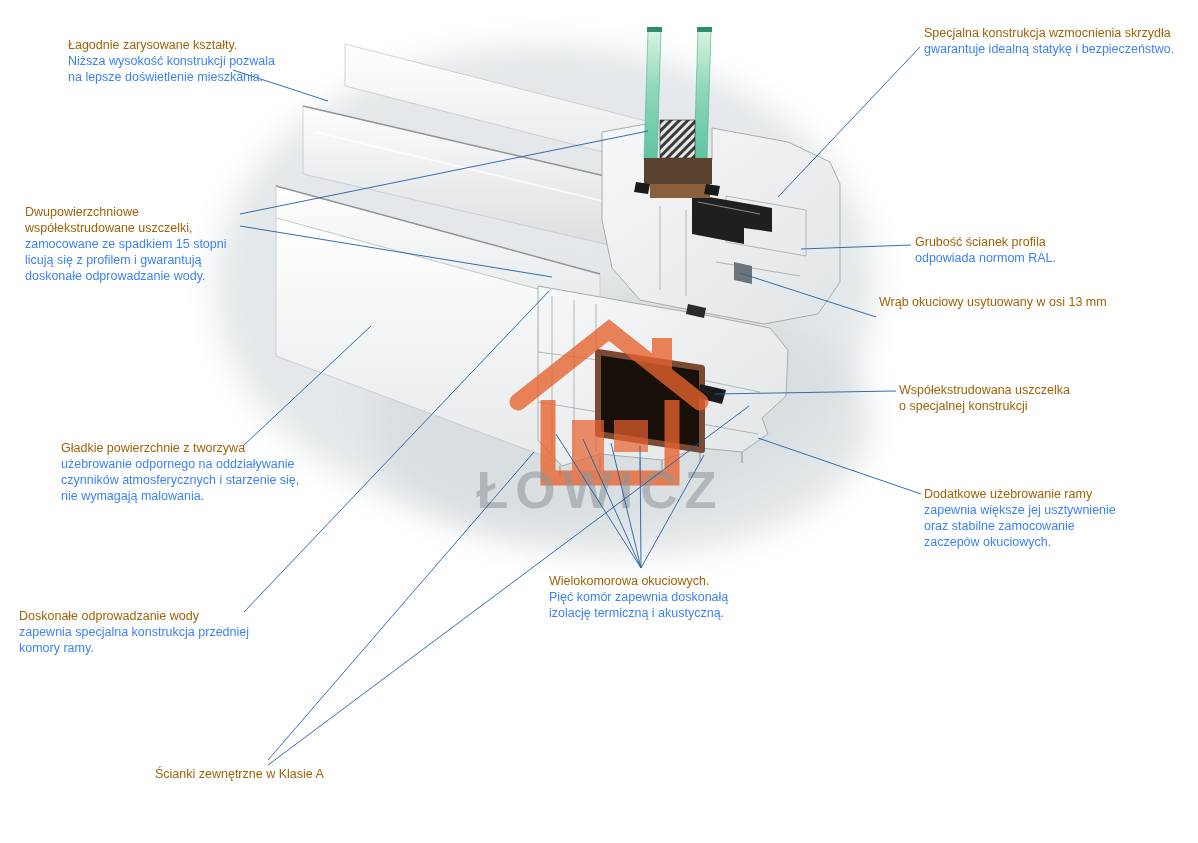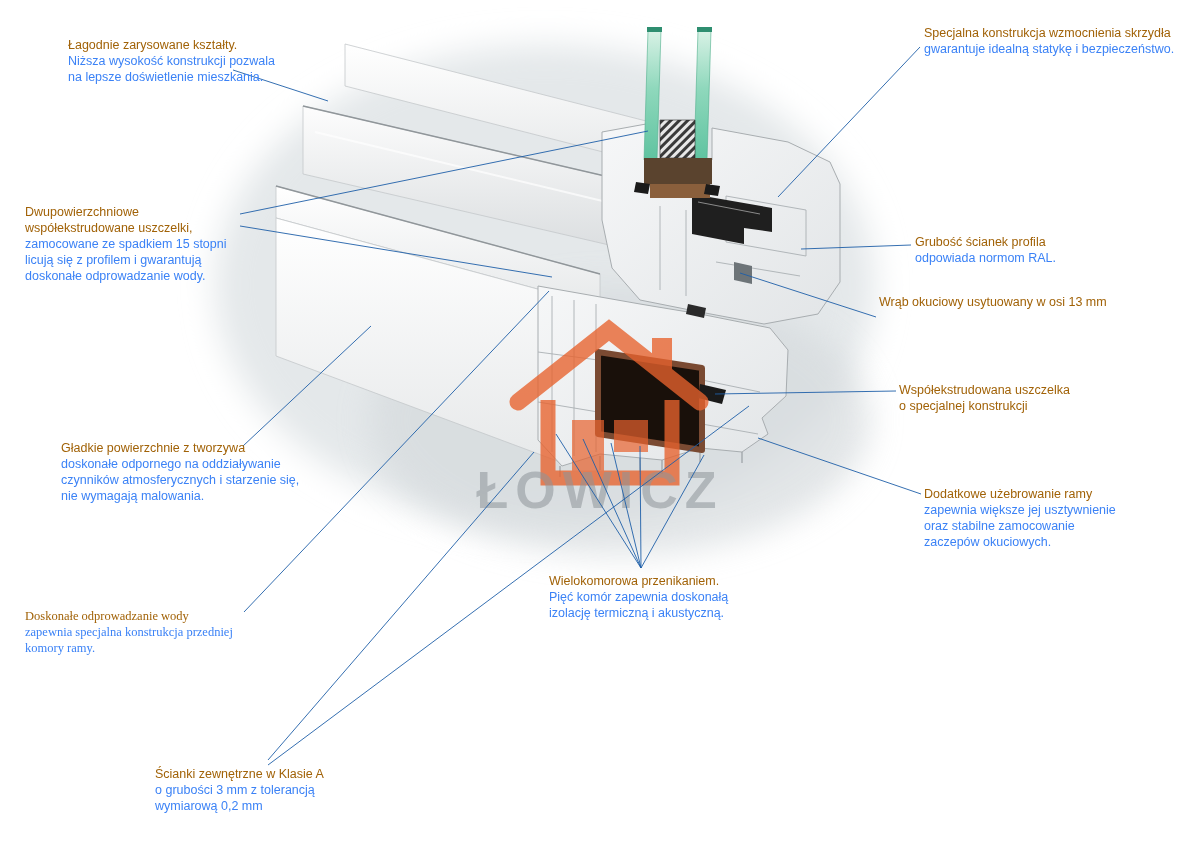--- a/index.html
+++ b/index.html
@@ -164,39 +164,37 @@
 <div class="callout" style="left:25px; top:204px;">
   <span class="title">Dwupowierzchniowe
 współekstrudowane uszczelki,</span>
   <span class="body">zamocowane ze spadkiem 15 stopni
 licują się z profilem i gwarantują
 doskonałe odprowadzanie wody.</span>
 </div>
 
 <div class="callout" style="left:25px; top:440px;margin-left:36px;">
   <span class="title">Gładkie powierzchnie z tworzywa</span>
-  <span class="body">doskonałe odpornego na oddziaływanie
+  <span class="body">użebrowanie odpornego na oddziaływanie
 czynników atmosferycznych i starzenie się,
 nie wymagają malowania.</span>
 </div>
 
-<div class="callout" style="left:25px; top:608px;font-family:Liberation Serif, serif;">
+<div class="callout" style="left:19px; top:608px;">
   <span class="title">Doskonałe odprowadzanie wody</span>
   <span class="body">zapewnia specjalna konstrukcja przedniej
 komory ramy.</span>
 </div>
 
 <div class="callout" style="left:155px; top:766px;">
   <span class="title">Ścianki zewnętrzne w Klasie A</span>
-  <span class="body">o grubości 3 mm z tolerancją
-wymiarową 0,2 mm</span>
 </div>
 
 <div class="callout" style="left:549px; top:573px;">
-  <span class="title">Wielokomorowa przenikaniem.</span>
+  <span class="title">Wielokomorowa okuciowych.</span>
   <span class="body">Pięć komór zapewnia doskonałą
 izolację termiczną i akustyczną.</span>
 </div>
 
 <div class="callout" style="left:924px; top:25px;">
   <span class="title">Specjalna konstrukcja wzmocnienia skrzydła</span>
   <span class="body">gwarantuje idealną statykę i bezpieczeństwo.</span>
 </div>
 
 <div class="callout" style="left:915px; top:234px;">

